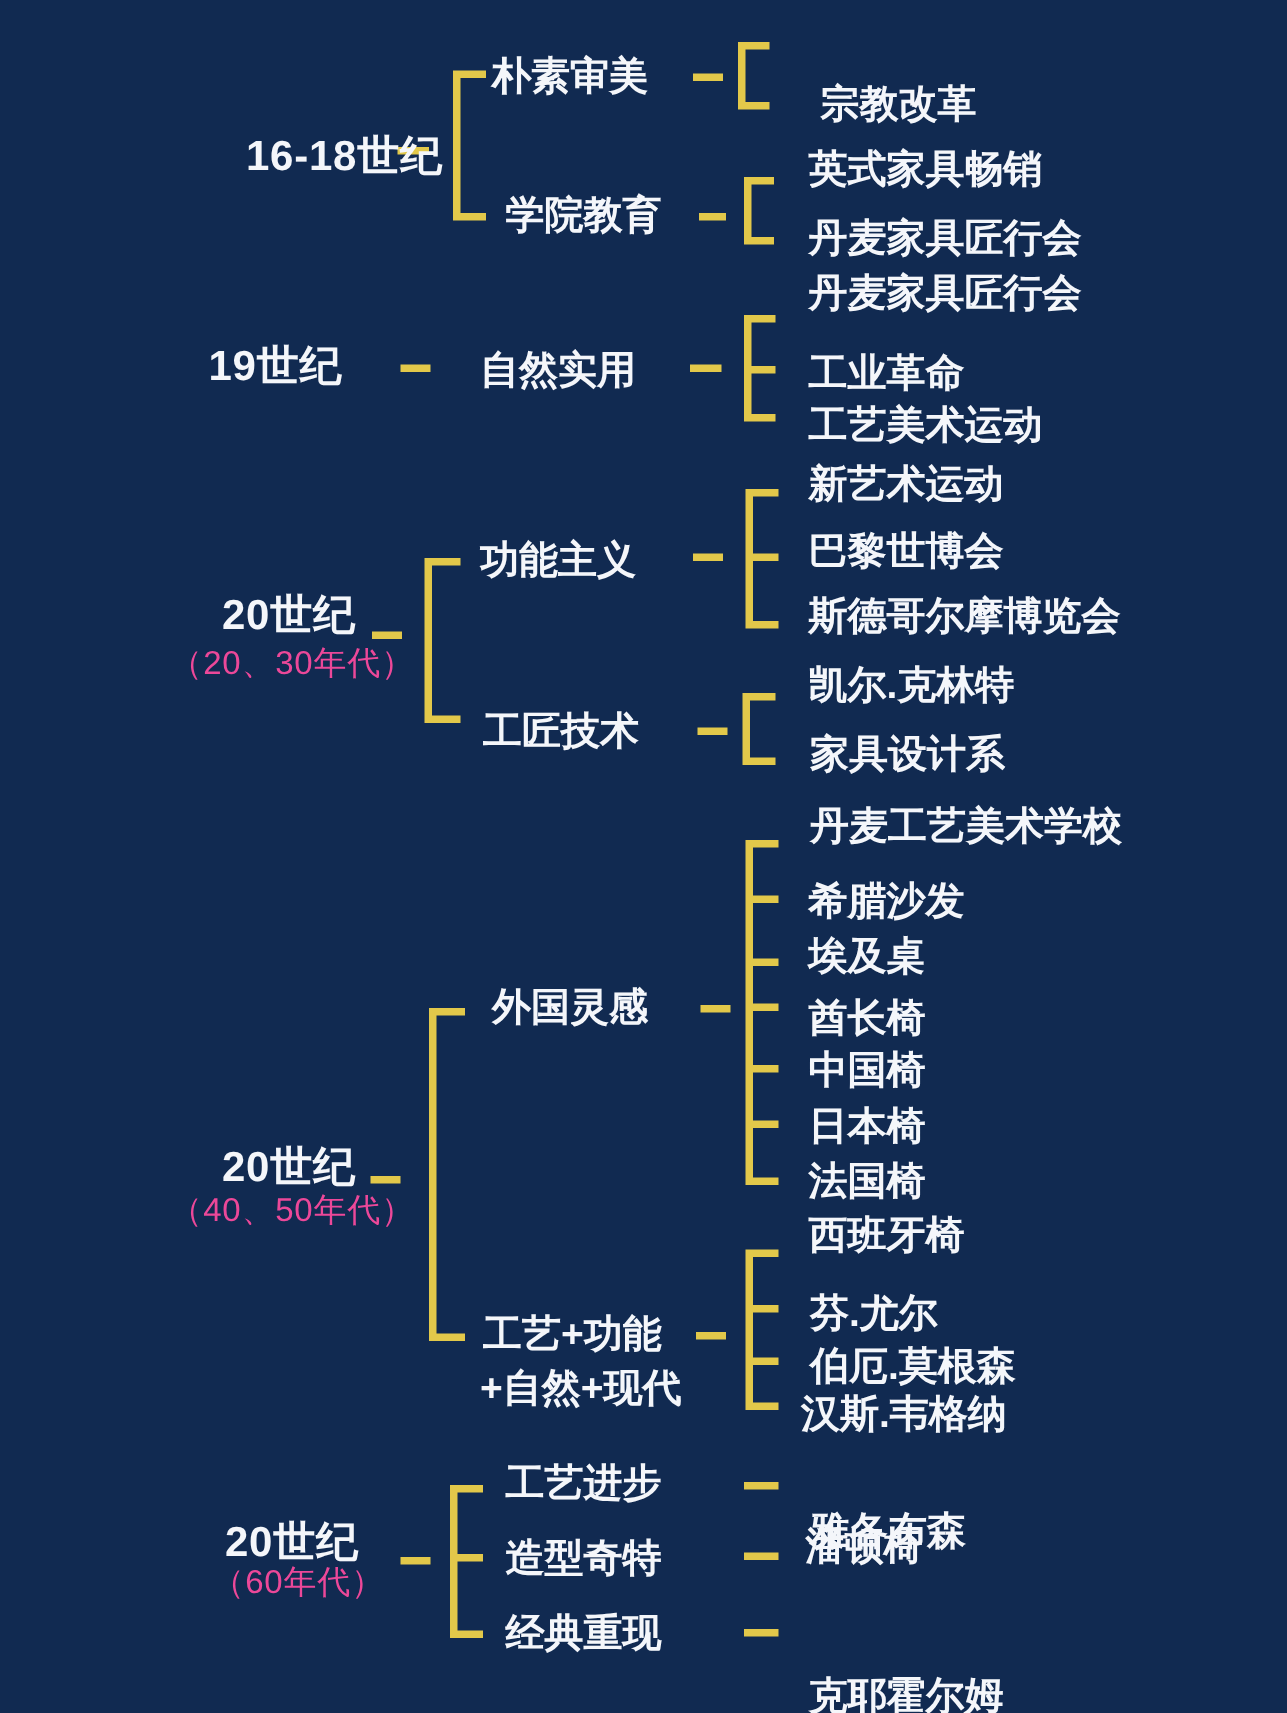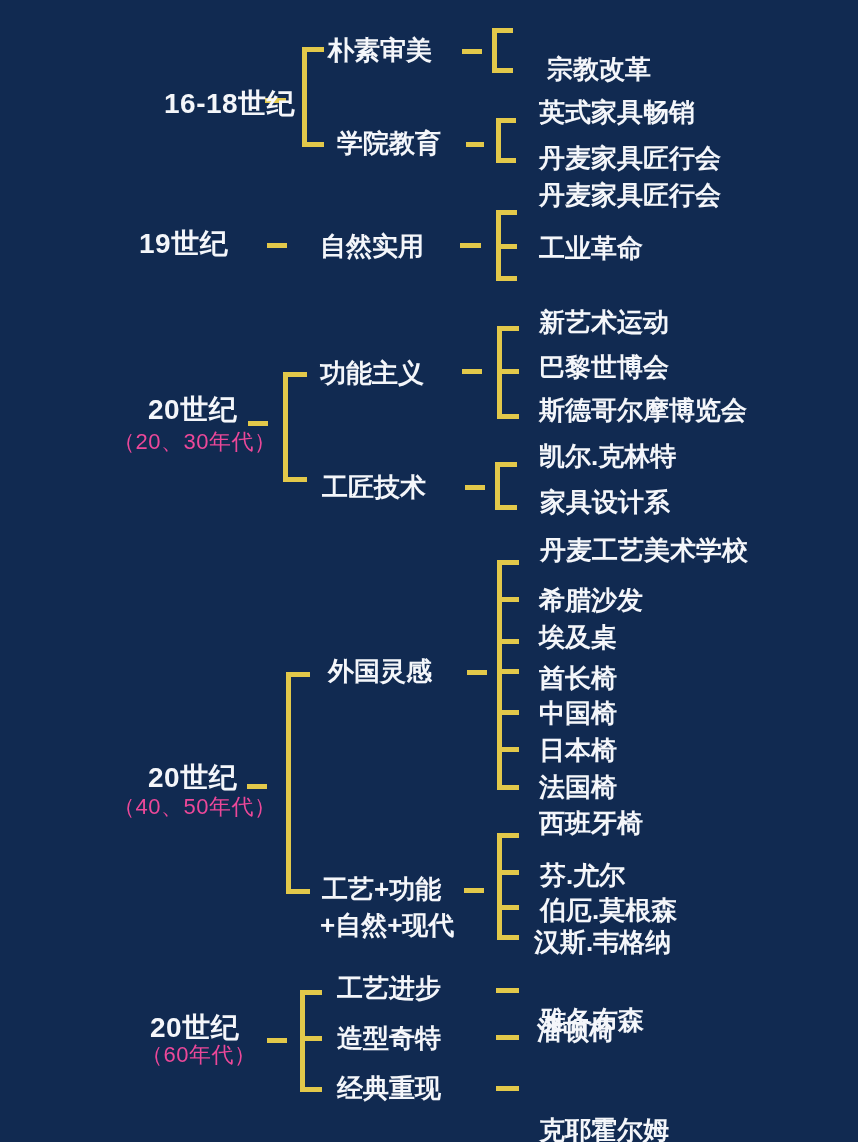--- a/index.html
+++ b/index.html
@@ -77,20 +77,21 @@
   <div class="txt cat" style="left:328px; top:36px;">朴素审美</div>
   <div class="txt item" style="left:547px; top:15px;">宗教改革</div>
   <div class="txt item" style="left:539px; top:58px;">英式家具畅销</div>
   <div class="txt cat" style="left:337px; top:129px;">学院教育</div>
   <div class="txt item" style="left:539px; top:104px;">丹麦家具匠行会</div>
   <div class="txt item" style="left:539px; top:141px;">丹麦家具匠行会</div>
 
   <div class="txt era" style="left:139px; top:228px;">19世纪</div>
   <div class="txt cat" style="left:320px; top:232px;">自然实用</div>
   <div class="txt item" style="left:539px; top:194px;">工业革命</div>
+  <div class="txt item" style="left:539px; top:229px;">工艺美术运动</div>
   <div class="txt item" style="left:539px; top:268px;">新艺术运动</div>
 
   <div class="txt era" style="left:148px; top:394px;">20世纪</div>
   <div class="txt era-sub" style="left:113px; top:430px;">（20、30年代）</div>
   <div class="txt cat" style="left:320px; top:359px;">功能主义</div>
   <div class="txt item" style="left:539px; top:313px;">巴黎世博会</div>
   <div class="txt item" style="left:539px; top:356px;">斯德哥尔摩博览会</div>
   <div class="txt item" style="left:539px; top:402px;">凯尔.克林特</div>
   <div class="txt cat" style="left:322px; top:473px;">工匠技术</div>
   <div class="txt item" style="left:540px; top:448px;">家具设计系</div>

